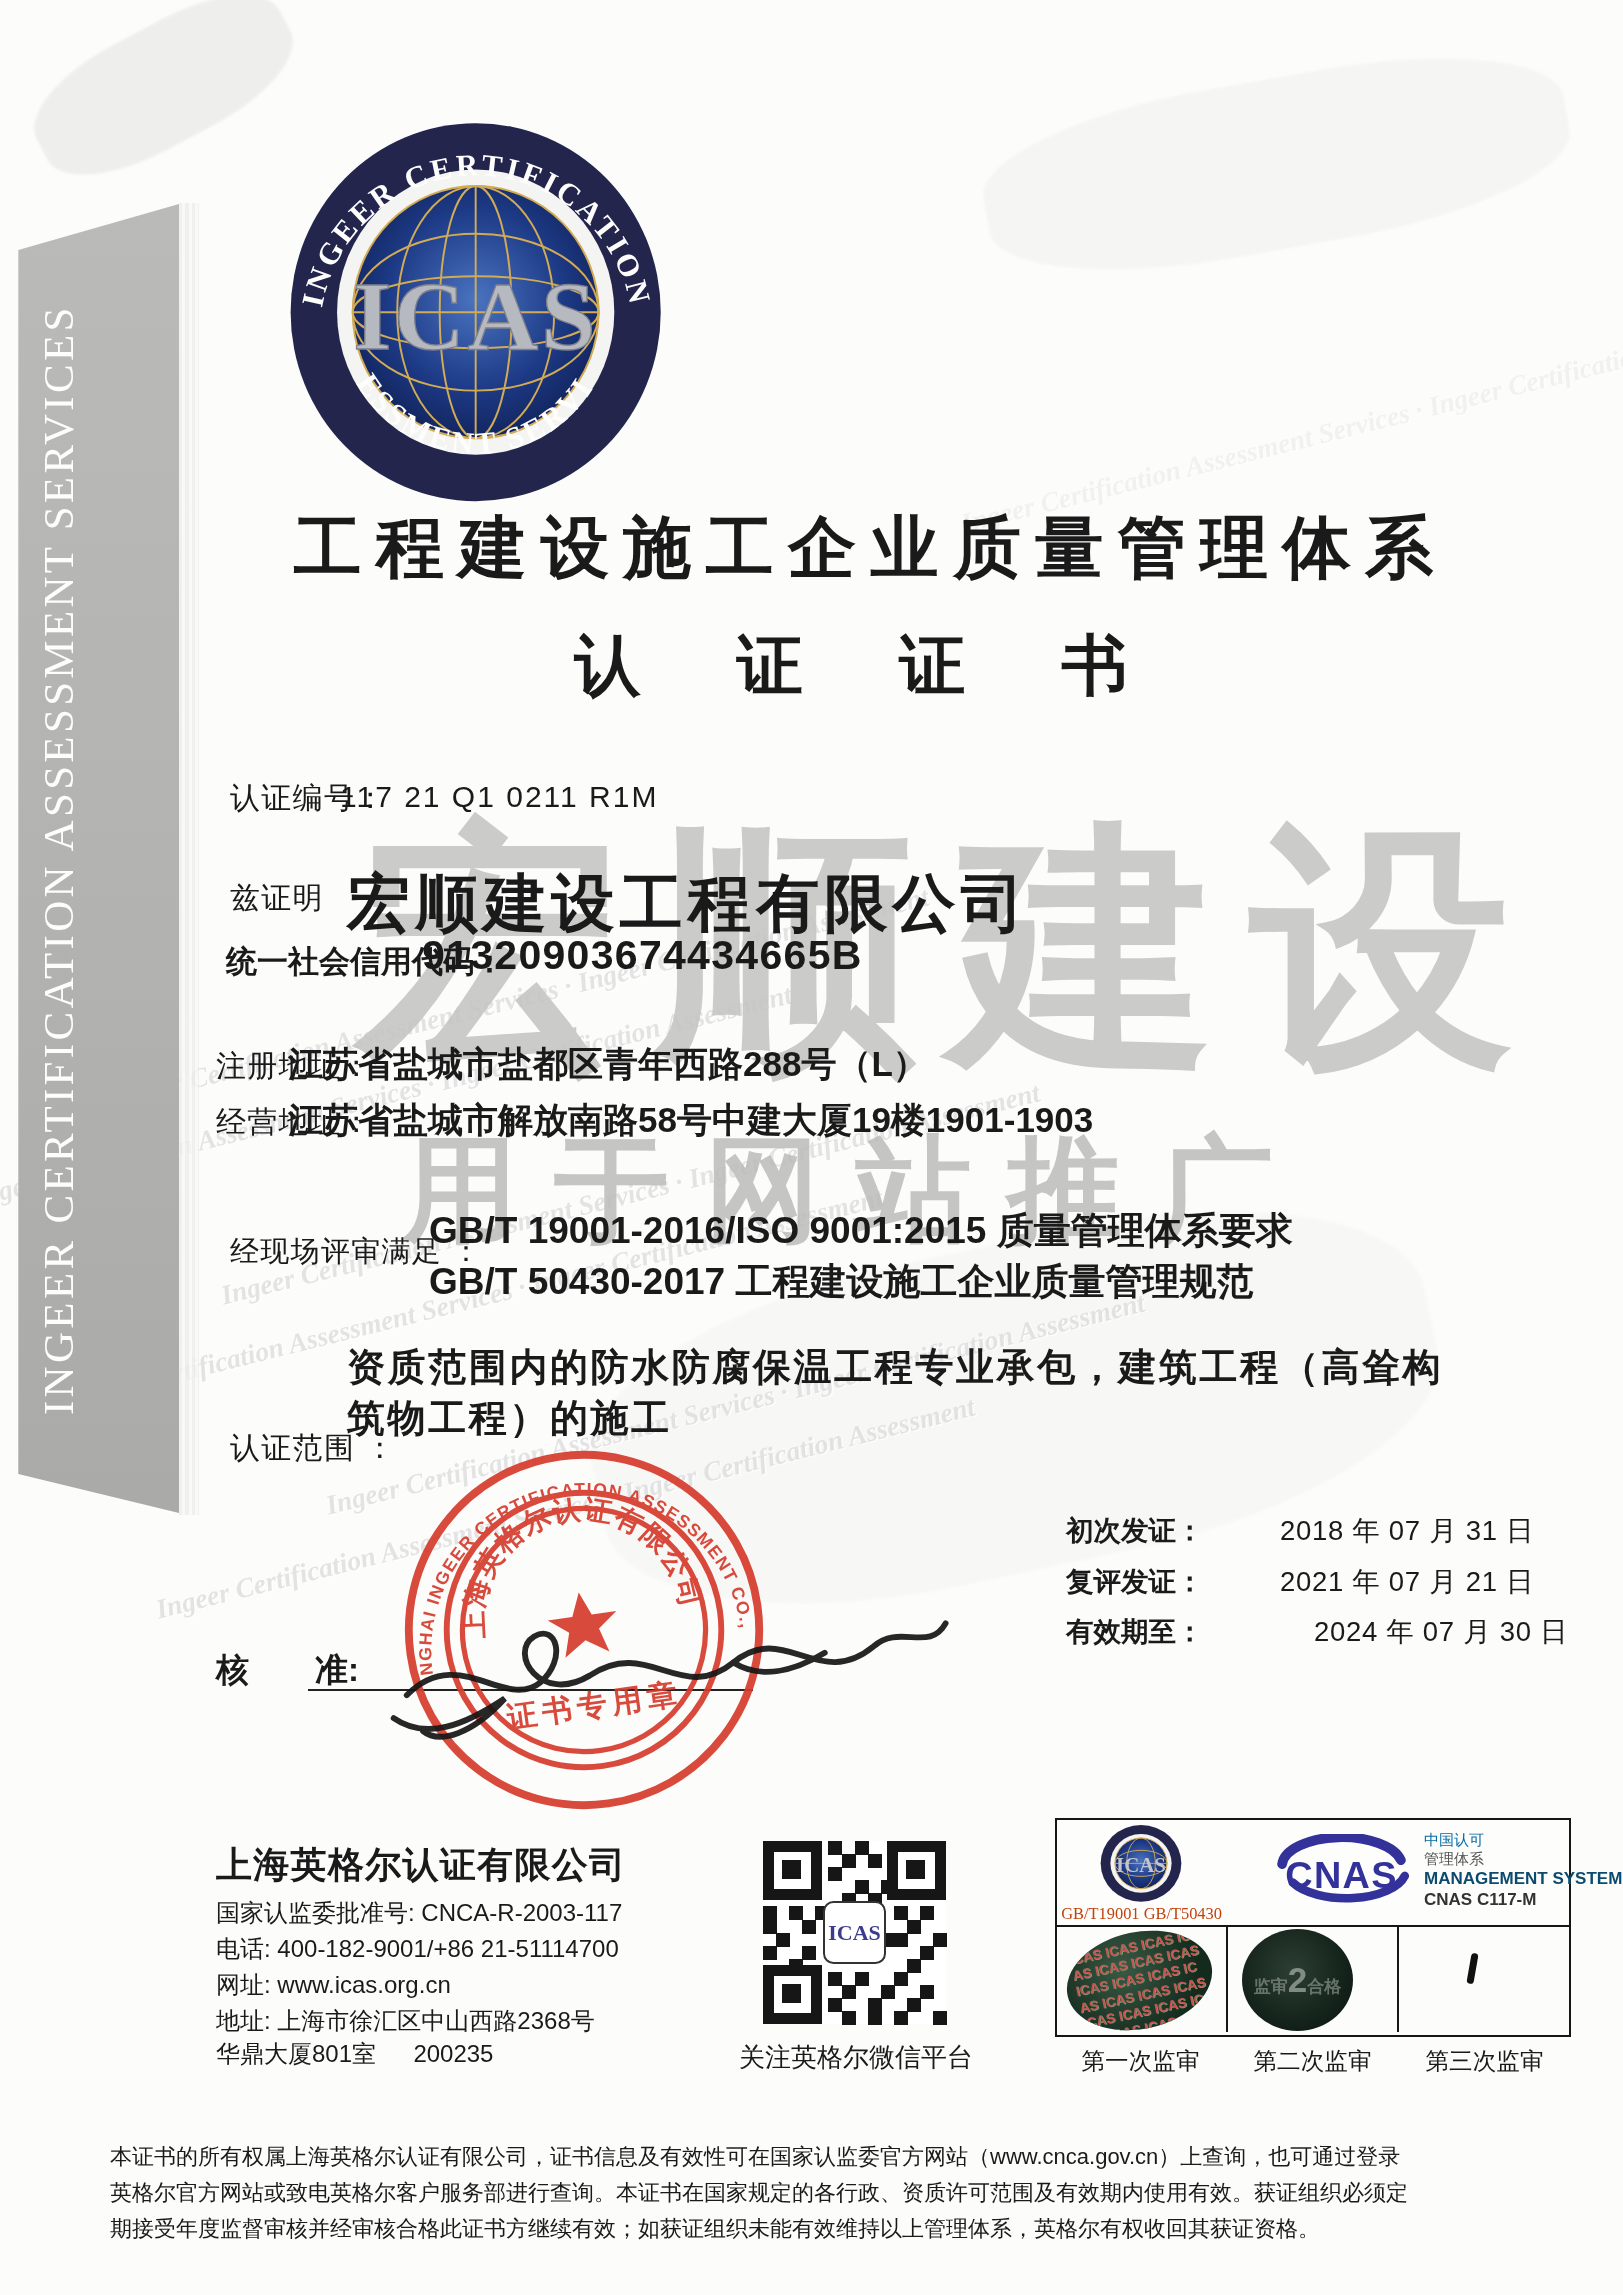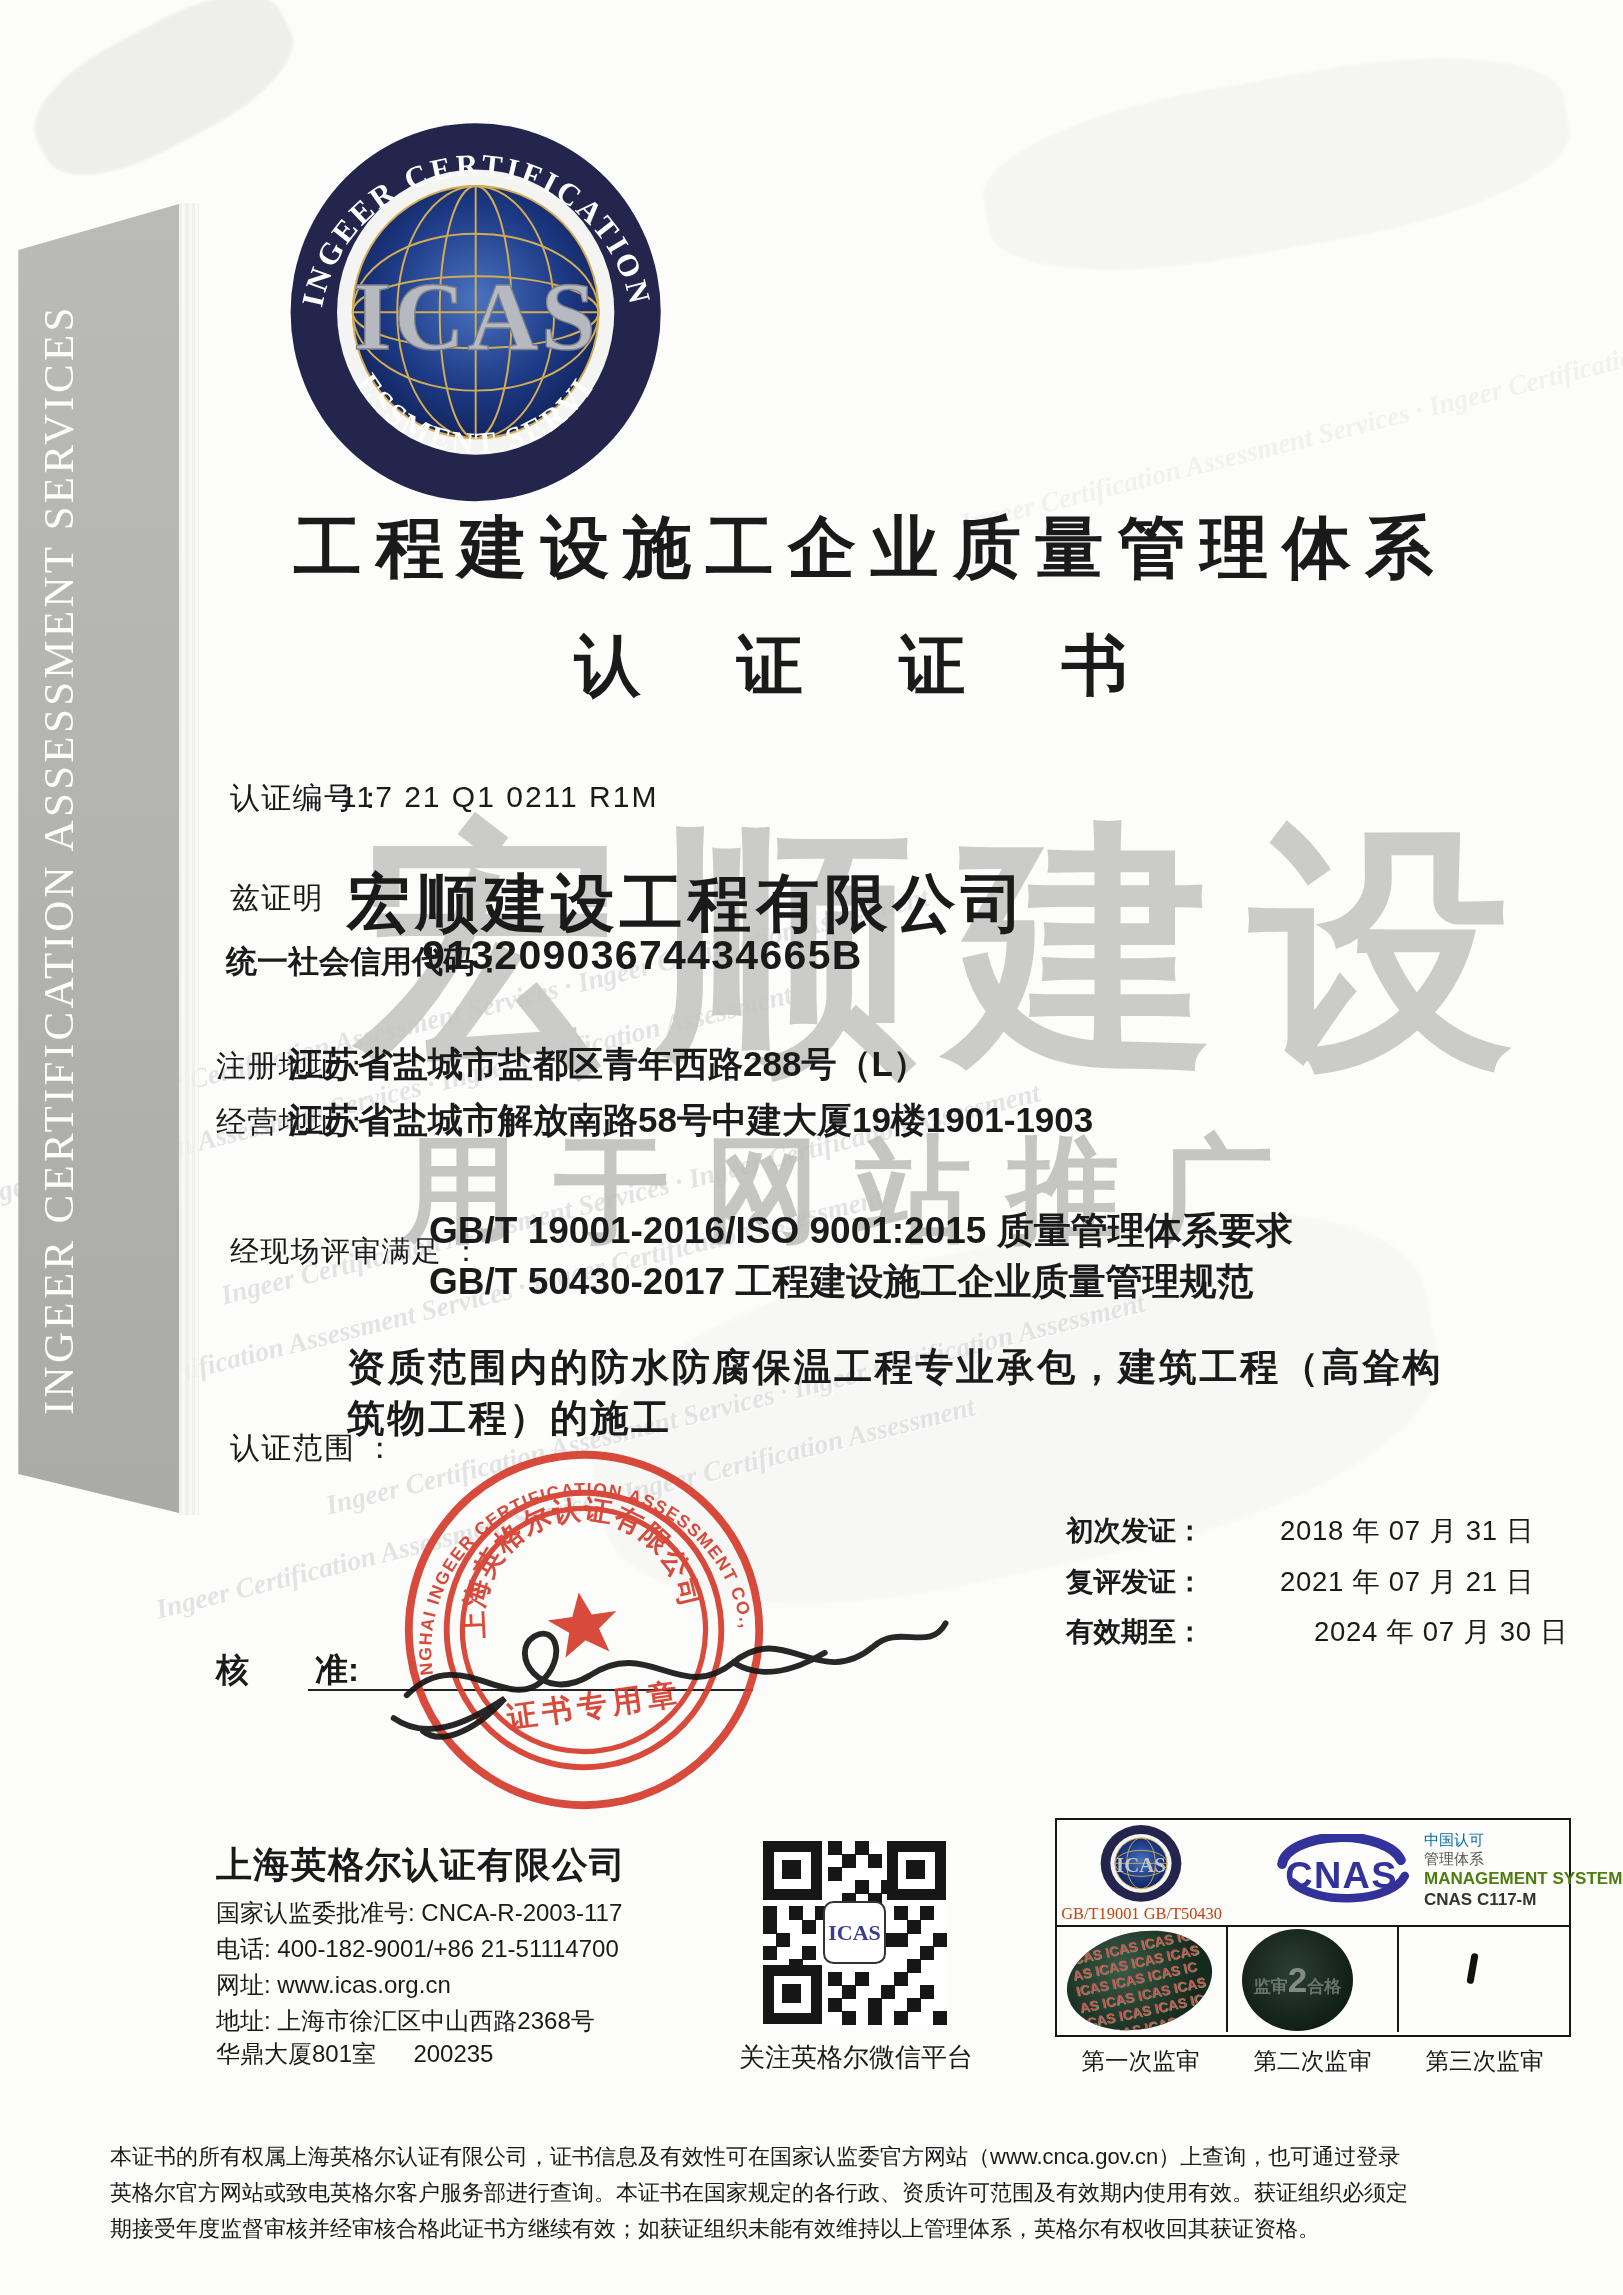--- a/index.html
+++ b/index.html
@@ -251,21 +251,21 @@
       <text x="95" y="75" text-anchor="middle" class="serif" font-size="32" font-weight="bold" fill="#c3c5cb">ICAS</text>
     </svg>
     <div id="icas-cap">GB/T19001 GB/T50430</div>
     <svg style="position:absolute;left:216px;top:14.4px;" width="137" height="72" viewBox="0 0 210 110">
       <path d="M14,46 A92,44 0 0 1 196,40" fill="none" stroke="#32329a" stroke-width="15" stroke-linecap="round"></path>
       <path d="M30,74 A92,44 0 0 0 202,64" fill="none" stroke="#32329a" stroke-width="13" stroke-linecap="round"></path>
       <text x="105" y="82" text-anchor="middle" class="sans" font-size="58" font-weight="bold" letter-spacing="2" fill="#32329a">CNAS</text>
     </svg>
     <div class="cnas-t" style="top:10.5px;font-size:15px;color:#0369a1;">中国认可</div>
     <div class="cnas-t" style="top:29.5px;font-size:15px;color:#555;">管理体系</div>
-    <div class="cnas-t" style="top:49px;font-size:17px;font-weight:600;color:#4d7c0f;">MANAGEMENT SYSTEM</div>
+    <div class="cnas-t" style="top:49px;font-size:17px;font-weight:600;color:#0c4a6e;">MANAGEMENT SYSTEM</div>
     <div class="cnas-t" style="top:70px;font-size:17px;font-weight:600;color:#333;">CNAS C117-M</div>
   </div>
 
   <div id="stk-row" class="abs">
     <div class="stk-div" style="left:169px;"></div>
     <div class="stk-div" style="left:340px;"></div>
     <div id="holo">ICAS ICAS ICAS ICAS ICAS ICAS ICAS ICAS ICAS ICAS ICAS ICAS ICAS ICAS ICAS ICAS ICAS ICAS ICAS ICAS ICAS ICAS ICAS ICAS</div>
     <div id="stk2">
       <span class="t"><span>监审</span><span class="d">2</span><span>合格</span></span>
     </div>

